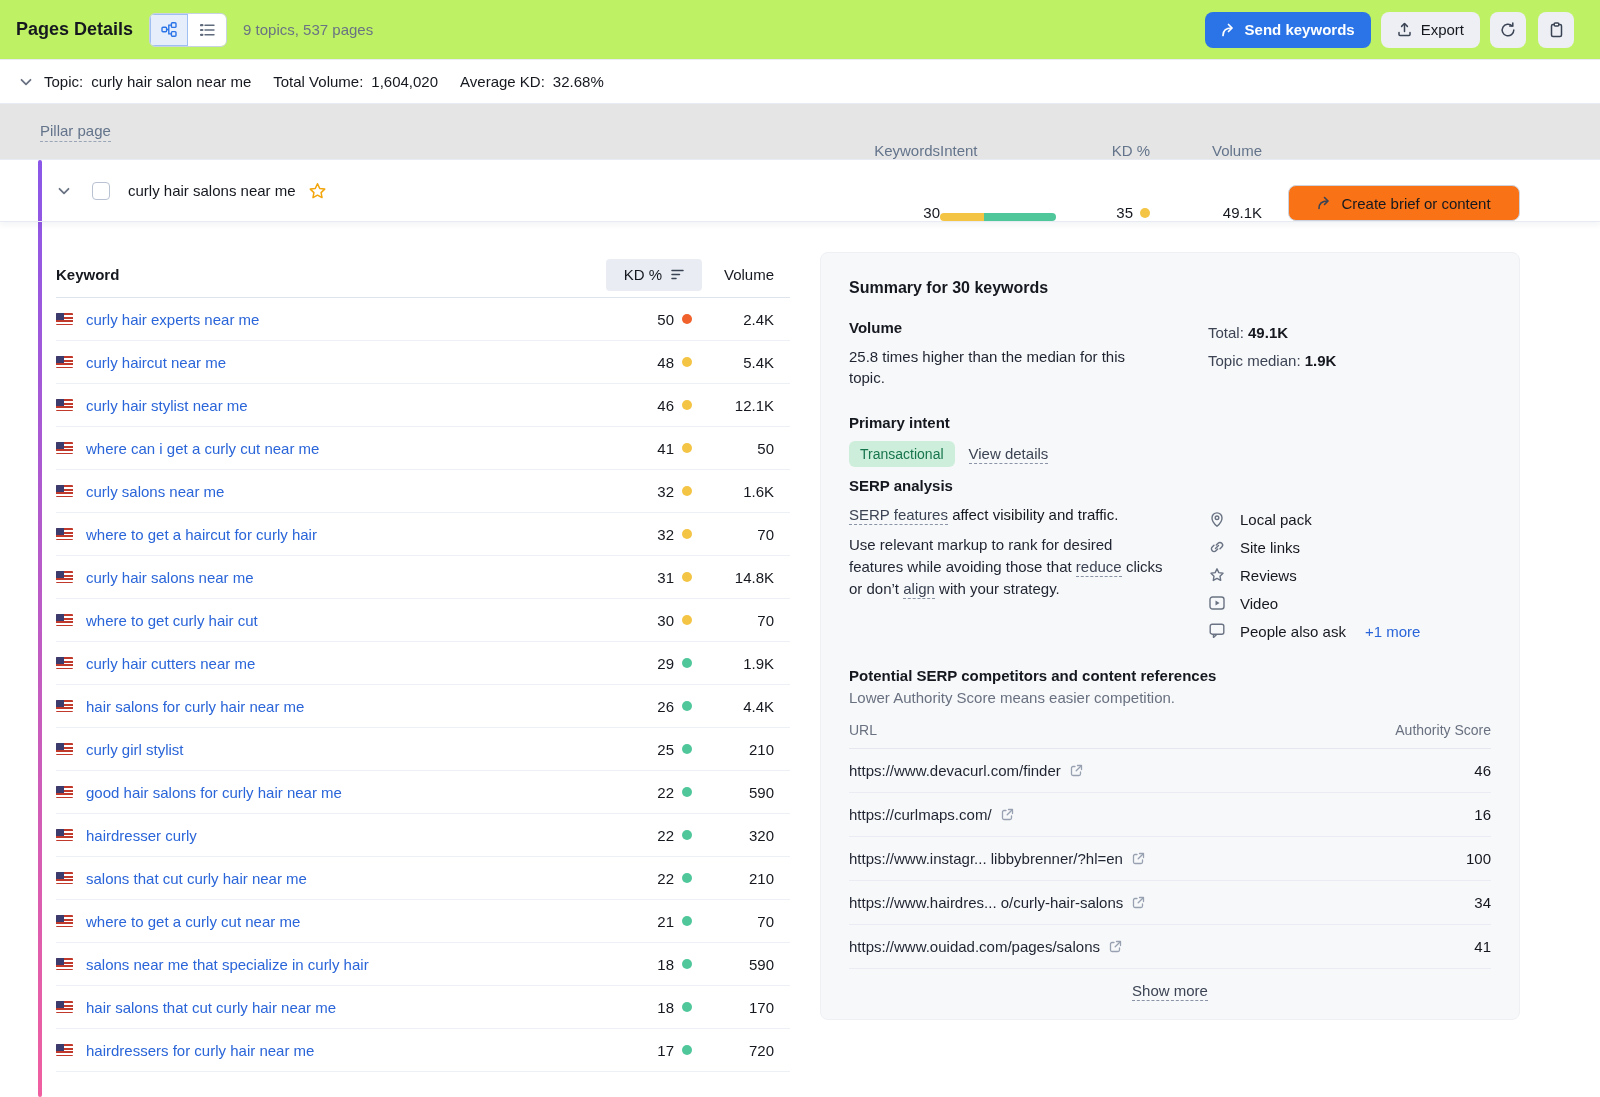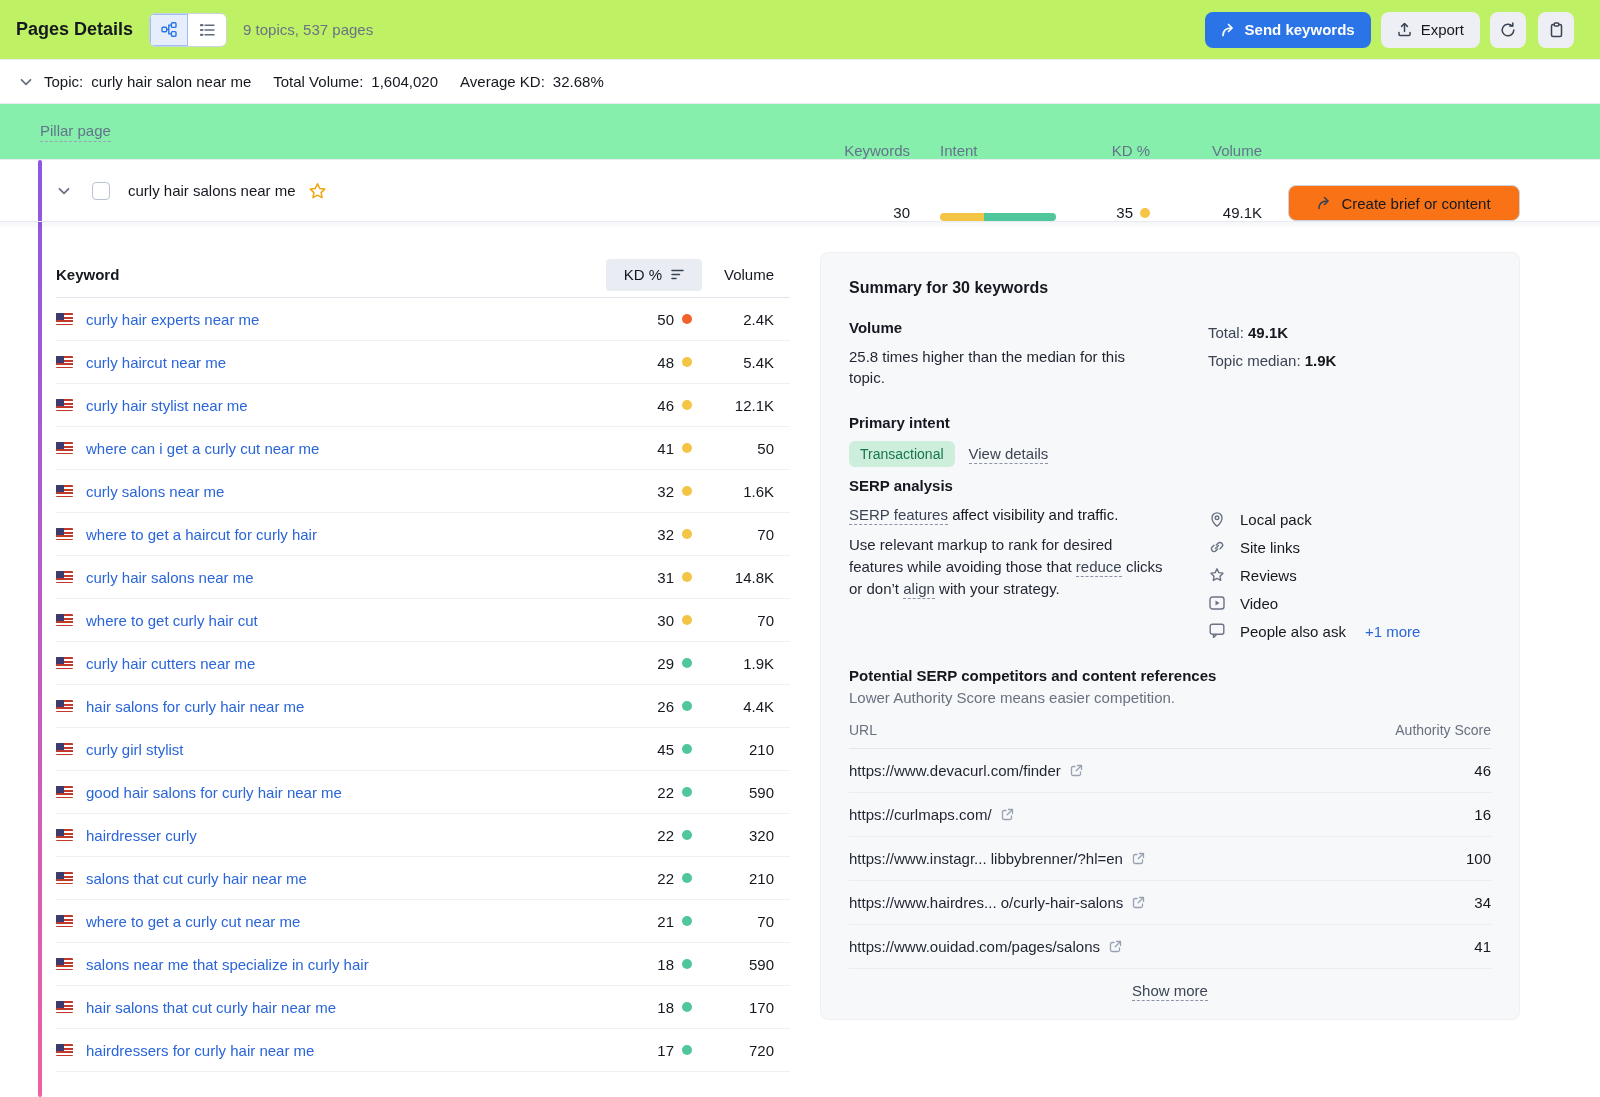--- a/index.html
+++ b/index.html
@@ -23,25 +23,25 @@
   .icon-btn + .icon-btn{margin-left:2px}
 
   
   .topic-bar{height:44px;flex:0 0 44px;display:flex;align-items:center;padding-left:20px;border-bottom:1px solid #e8ebf1;gap:12px;background:#fff}
   .chev{color:#6a7383;cursor:pointer;display:flex}
   .topic-text{display:flex;gap:8px;align-items:baseline}
   .bold{font-weight:normal}
   .gap-left{margin-left:14px}
 
   
-  .cols-header{height:56px;flex:0 0 56px;background:#86efac;border-bottom:1px solid #e8ebf1;position:relative;display:flex;align-items:center;padding-left:40px;color:#64748b;font-size:15px}
+  .cols-header{height:56px;flex:0 0 56px;background:#e5e5e5;border-bottom:1px solid #e8ebf1;position:relative;display:flex;align-items:center;padding-left:40px;color:#64748b;font-size:15px}
   .pillar-link{border-bottom:1px dashed #9aa6b8;padding-bottom:2px;cursor:pointer}
   .right-cols{position:absolute;right:80px;top:0;bottom:0;display:flex;align-items:flex-end}
   .c-kw{width:84px;text-align:right}
-  .c-intent{width:130px;margin-left:30px}
+  .c-intent{width:130px;}
   .c-kd{width:66px;margin-left:14px;display:flex;justify-content:flex-end;align-items:center;gap:7px}
   .c-vol{width:62px;margin-left:50px;text-align:right}
   .c-act{width:232px;margin-left:26px;display:flex}
 
   
   .pillar-wrap{flex:1;position:relative;background:#fff;overflow:hidden}
   .accent-strip{position:absolute;left:38px;top:0;bottom:0;width:4px;border-radius:3px;background:linear-gradient(180deg,#8b57e8,#f05fa0)}
   .pillar-row{height:62px;display:flex;align-items:center;position:relative;padding-left:58px;border-bottom:1px solid #e8ebf1;box-shadow:0 3px 6px rgba(25,39,80,.05)}
   .checkbox{width:18px;height:18px;border:1.5px solid #b9c2d2;border-radius:4px;background:#fff;margin-left:22px;cursor:pointer;flex:0 0 auto}
   .pillar-title{margin-left:18px;font-size:15px;color:#15181f;white-space:nowrap}
@@ -350,21 +350,21 @@
               <span>26</span>
               <span class="dot green"></span>
             </span>
             <span class="kw-vol">4.4K</span>
           </div>
 
           <div class="kw-row">
             <span class="flag"></span>
             <a class="kw-link">curly girl stylist</a>
             <span class="kw-kd">
-              <span>45</span>
+              <span>25</span>
               <span class="dot green"></span>
             </span>
             <span class="kw-vol">210</span>
           </div>
 
           <div class="kw-row">
             <span class="flag"></span>
             <a class="kw-link">good hair salons for curly hair near me</a>
             <span class="kw-kd">
               <span>22</span>

